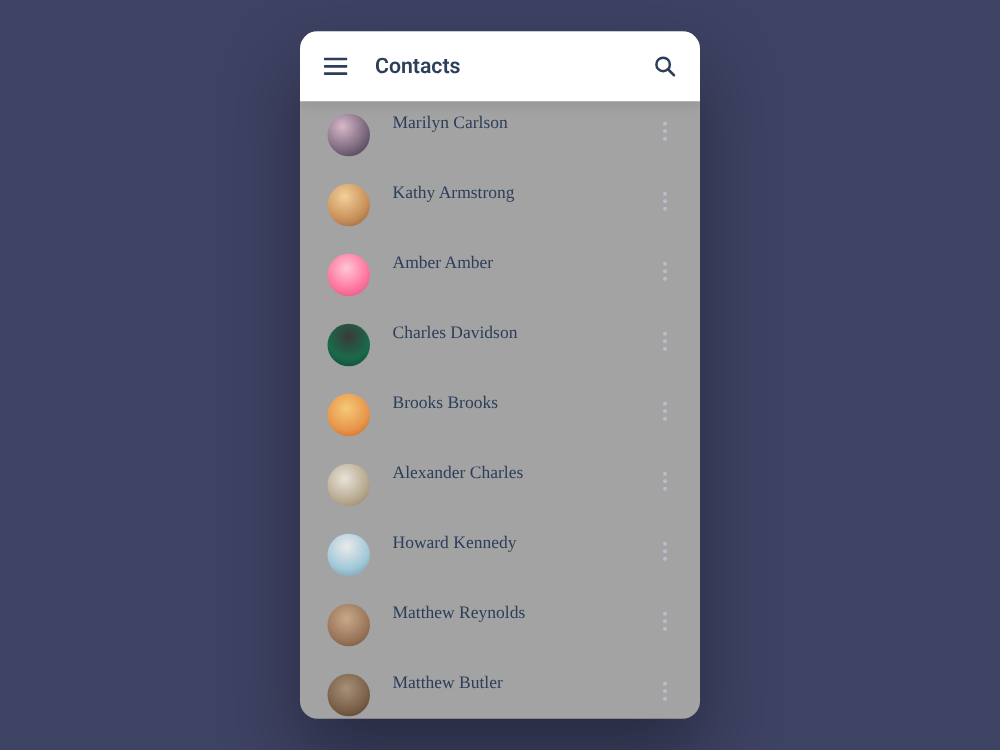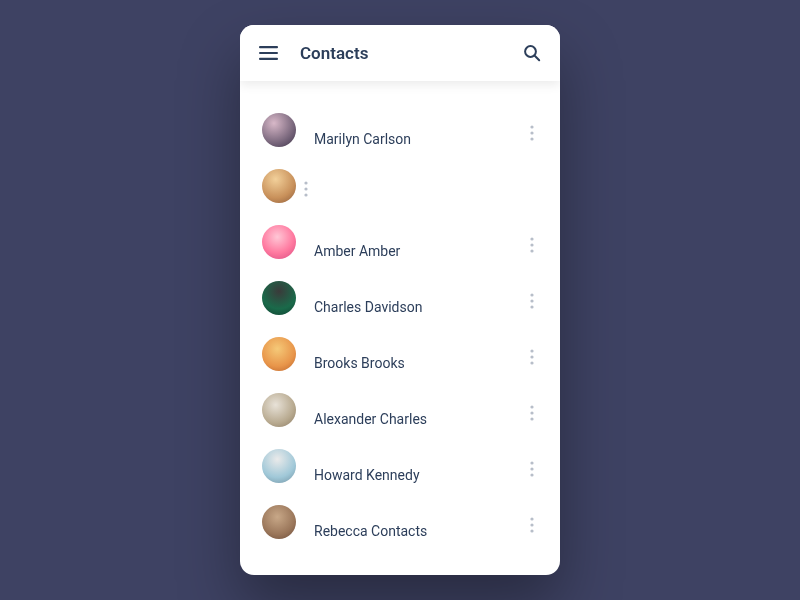--- a/index.html
+++ b/index.html
@@ -9,21 +9,21 @@
     background: #3e4263;
     display: flex;
     align-items: center;
     justify-content: center;
     font-family: -apple-system, BlinkMacSystemFont, "Segoe UI", Roboto, Helvetica, Arial, sans-serif;
     overflow: hidden;
   }
   .phone {
     width: 320px;
     height: 550px;
-    background: #ffffff;
+    background: #a3a3a3;
     border-radius: 14px;
     box-shadow: 0 30px 60px rgba(0,0,0,0.35);
     overflow: hidden;
     display: flex;
     flex-direction: column;
   }
   .app-bar {
     background: #ffffff;
     height: 56px;
     display: flex;
@@ -49,23 +49,24 @@
     margin-left: 18px;
     flex: 1;
   }
   .list {
     flex: 1;
     overflow: hidden;
     padding-top: 10px;
   }
   .row {
     display: flex;
-    align-items: flex-end;
+    align-items: flex-start;
     height: 56px;
     padding: 0 18px 0 22px;
+    font-family: Liberation Serif, serif;
   }
   .avatar {
     width: 34px;
     height: 34px;
     border-radius: 50%;
     flex-shrink: 0;
   }
   .name {
     font-size: 14px;
     color: #2c3e5a;
@@ -123,20 +124,21 @@
         <svg width="4" height="16" viewBox="0 0 4 16">
             <circle cx="2" cy="2" r="1.6" fill="currentColor"></circle>
             <circle cx="2" cy="8" r="1.6" fill="currentColor"></circle>
             <circle cx="2" cy="14" r="1.6" fill="currentColor"></circle>
           </svg>
       </div>
     </div>
 
     <div class="row">
       <div class="avatar g1"></div>
+      <div class="name">Kathy Armstrong</div>
       <div class="more">
         <svg width="4" height="16" viewBox="0 0 4 16">
             <circle cx="2" cy="2" r="1.6" fill="currentColor"></circle>
             <circle cx="2" cy="8" r="1.6" fill="currentColor"></circle>
             <circle cx="2" cy="14" r="1.6" fill="currentColor"></circle>
           </svg>
       </div>
     </div>
 
     <div class="row">
@@ -194,25 +196,36 @@
         <svg width="4" height="16" viewBox="0 0 4 16">
             <circle cx="2" cy="2" r="1.6" fill="currentColor"></circle>
             <circle cx="2" cy="8" r="1.6" fill="currentColor"></circle>
             <circle cx="2" cy="14" r="1.6" fill="currentColor"></circle>
           </svg>
       </div>
     </div>
 
     <div class="row">
       <div class="avatar g7"></div>
-      <div class="name">Rebecca Contacts</div>
-      <div class="more">
-        <svg width="4" height="16" viewBox="0 0 4 16">
-            <circle cx="2" cy="2" r="1.6" fill="currentColor"></circle>
-            <circle cx="2" cy="8" r="1.6" fill="currentColor"></circle>
-            <circle cx="2" cy="14" r="1.6" fill="currentColor"></circle>
-          </svg>
-      </div>
-    </div>
-
+      <div class="name">Matthew Reynolds</div>
+      <div class="more">
+        <svg width="4" height="16" viewBox="0 0 4 16">
+            <circle cx="2" cy="2" r="1.6" fill="currentColor"></circle>
+            <circle cx="2" cy="8" r="1.6" fill="currentColor"></circle>
+            <circle cx="2" cy="14" r="1.6" fill="currentColor"></circle>
+          </svg>
+      </div>
+    </div>
+
+    <div class="row">
+      <div class="avatar g8"></div>
+      <div class="name">Matthew Butler</div>
+      <div class="more">
+        <svg width="4" height="16" viewBox="0 0 4 16">
+            <circle cx="2" cy="2" r="1.6" fill="currentColor"></circle>
+            <circle cx="2" cy="8" r="1.6" fill="currentColor"></circle>
+            <circle cx="2" cy="14" r="1.6" fill="currentColor"></circle>
+          </svg>
+      </div>
+    </div>
 
   </div>
 </div>
 
 </body></html>

